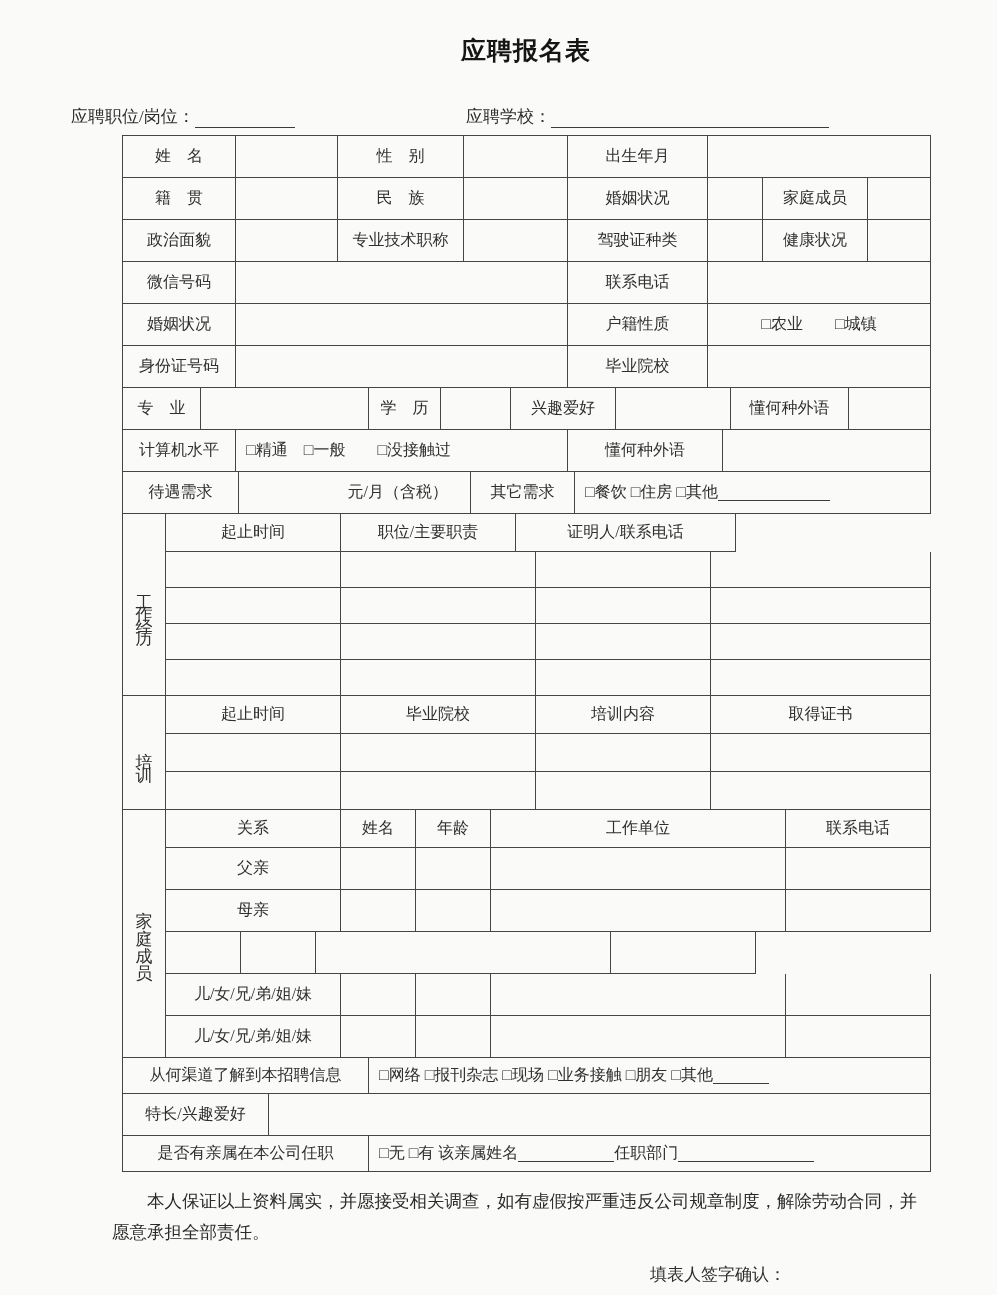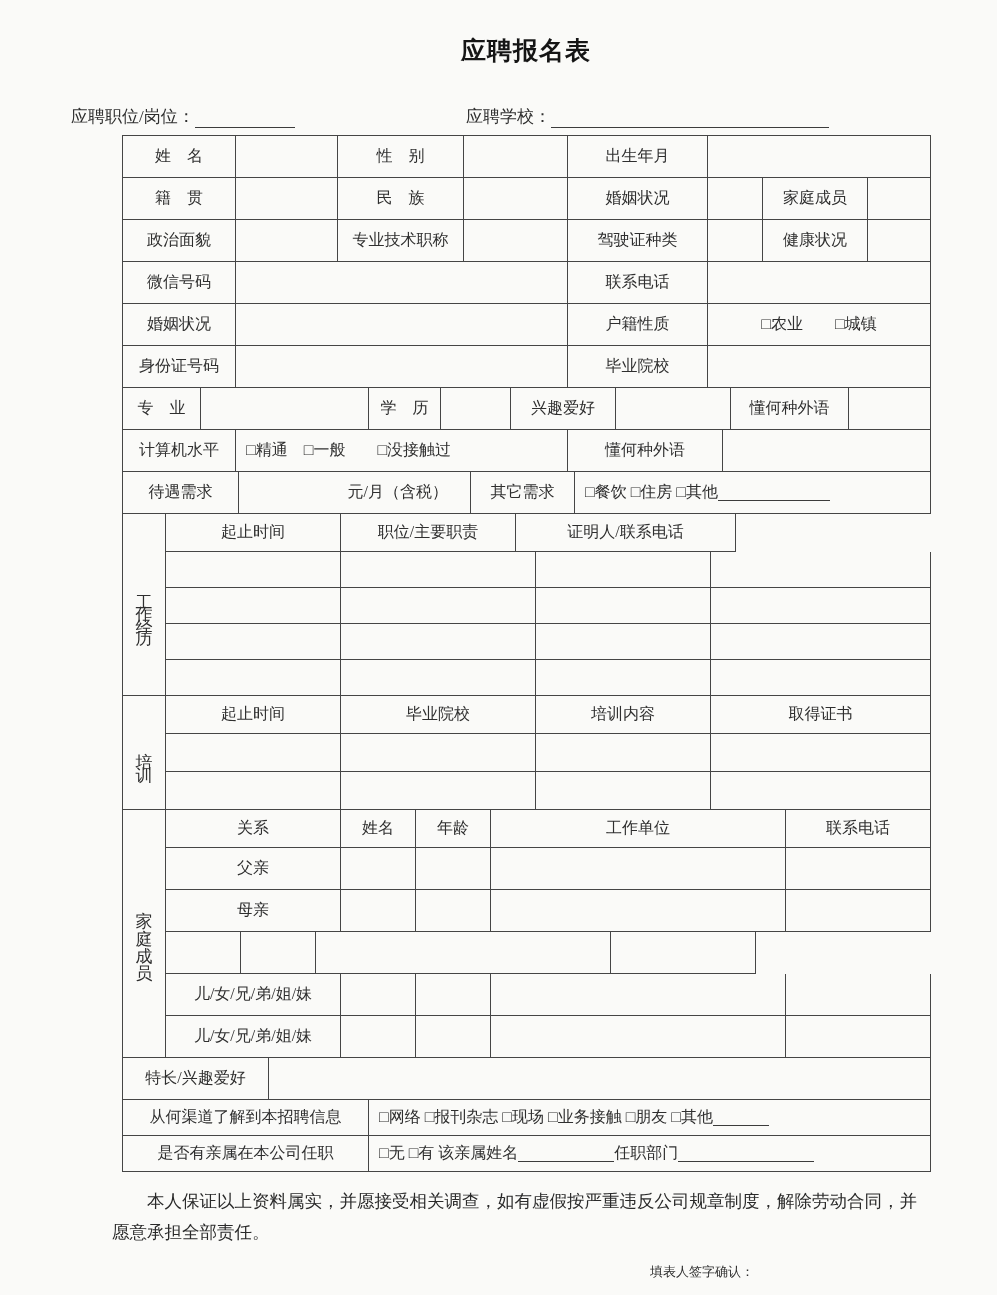--- a/index.html
+++ b/index.html
@@ -51,21 +51,21 @@
     writing-mode:vertical-lr;text-orientation:upright;
     letter-spacing:12px;font-size:17px;
   }
   .secbody{width:94.68%;display:flex;flex-direction:column;}
   .ls18{letter-spacing:18px;} .ls14{letter-spacing:14px;}
   .decl{
     width:818px;margin:14px 0 0 112px;
     font-size:17.5px;line-height:1.75;
     text-indent:2em;color:#2a2a2a;
   }
-  .sig{margin:16px 0 0 650px;font-size:13px;}
+  .sig{margin:16px 0 0 650px;font-size:17px;}
 </style>
 </head>
 <body>
 <div class="sheet">
 
   <div class="title">应聘报名表</div>
 
   <div class="topfields">
     <span class="f1">
       <span>应聘职位/岗位：</span><span class="uline" style="width:100px;"></span>
@@ -257,30 +257,30 @@
           <div class="c h42" style="width:22.88%">儿/女/兄/弟/姐/妹</div>
           <div class="c h42" style="width:9.8%"></div>
           <div class="c h42" style="width:9.8%"></div>
           <div class="c h42" style="width:38.56%"></div>
           <div class="c h42" style="width:18.96%"></div>
         </div>
       </div>
     </div>
 
     <div class="row">
-      <div class="c h42" style="width:18.07%">特长/兴趣爱好</div>
-      <div class="c h42" style="width:81.93%"></div>
-    </div>
-
-    <div class="row">
       <div class="c h36" style="width:30.45%">从何渠道了解到本招聘信息</div>
       <div class="c cl h36" style="width:69.55%">
         <span>□网络 □报刊杂志 □现场 □业务接触 □朋友 □其他</span>
           <span class="uline" style="width:56px;"></span>
       </div>
+    </div>
+
+    <div class="row">
+      <div class="c h42" style="width:18.07%">特长/兴趣爱好</div>
+      <div class="c h42" style="width:81.93%"></div>
     </div>
 
     <div class="row">
       <div class="c h36" style="width:30.45%">是否有亲属在本公司任职</div>
       <div class="c cl h36" style="width:69.55%">
         <span>□无 □有 该亲属姓名</span>
           <span class="uline" style="width:96px;"></span>
           <span>任职部门</span>
           <span class="uline" style="width:136px;"></span>
       </div>

